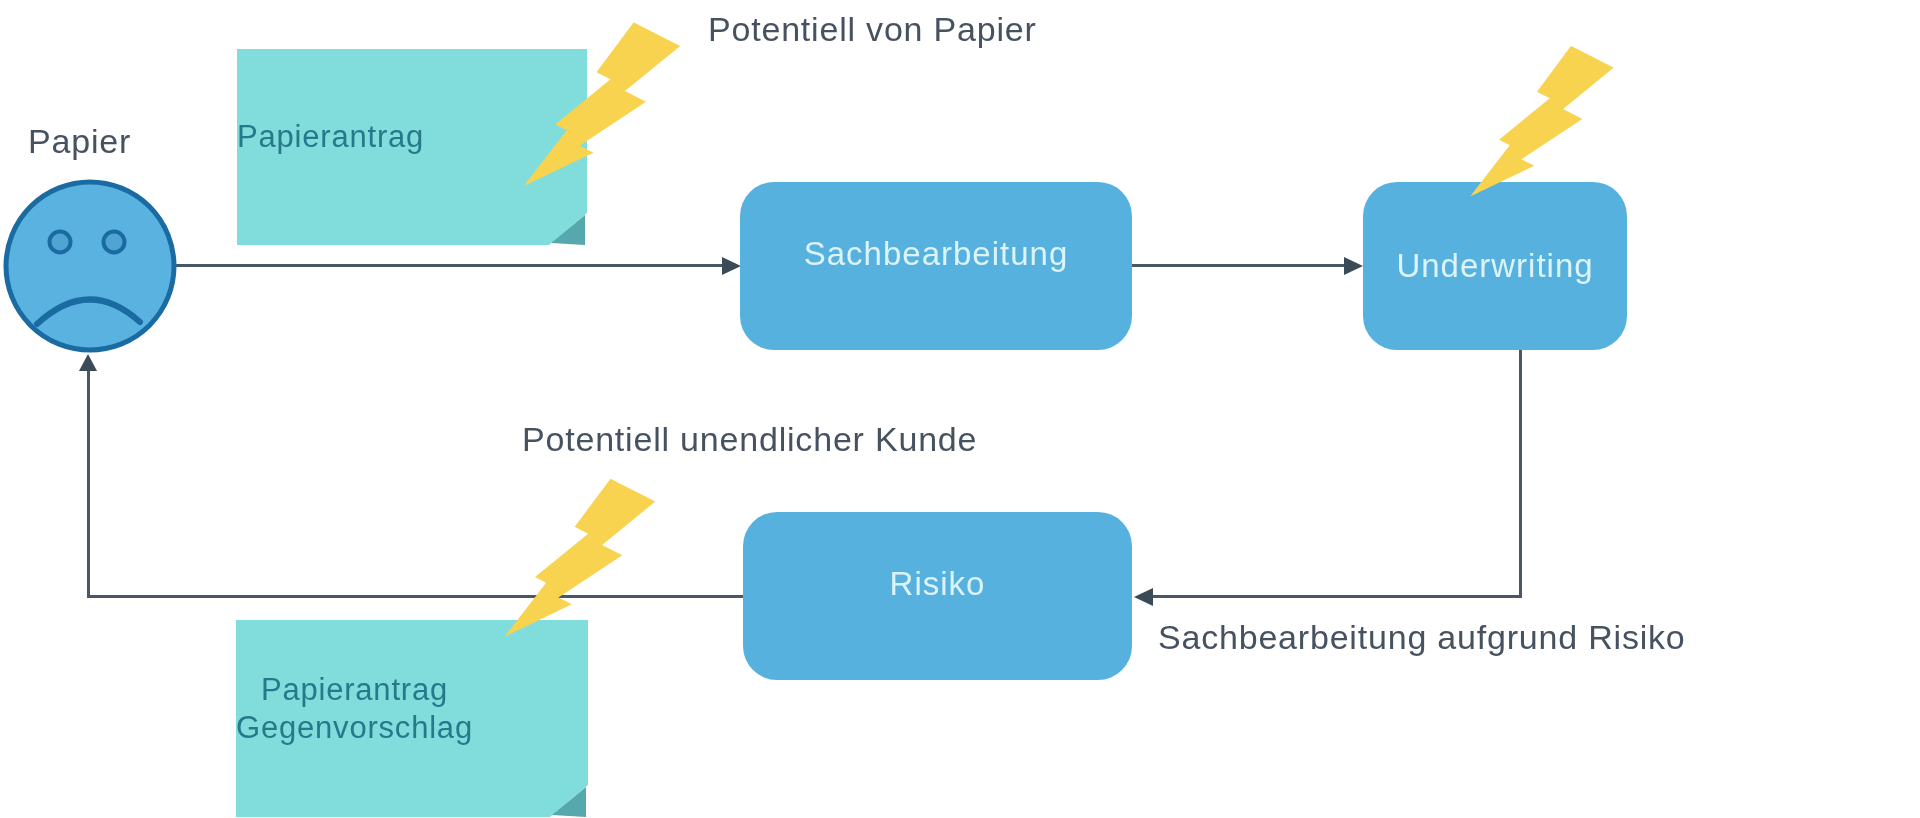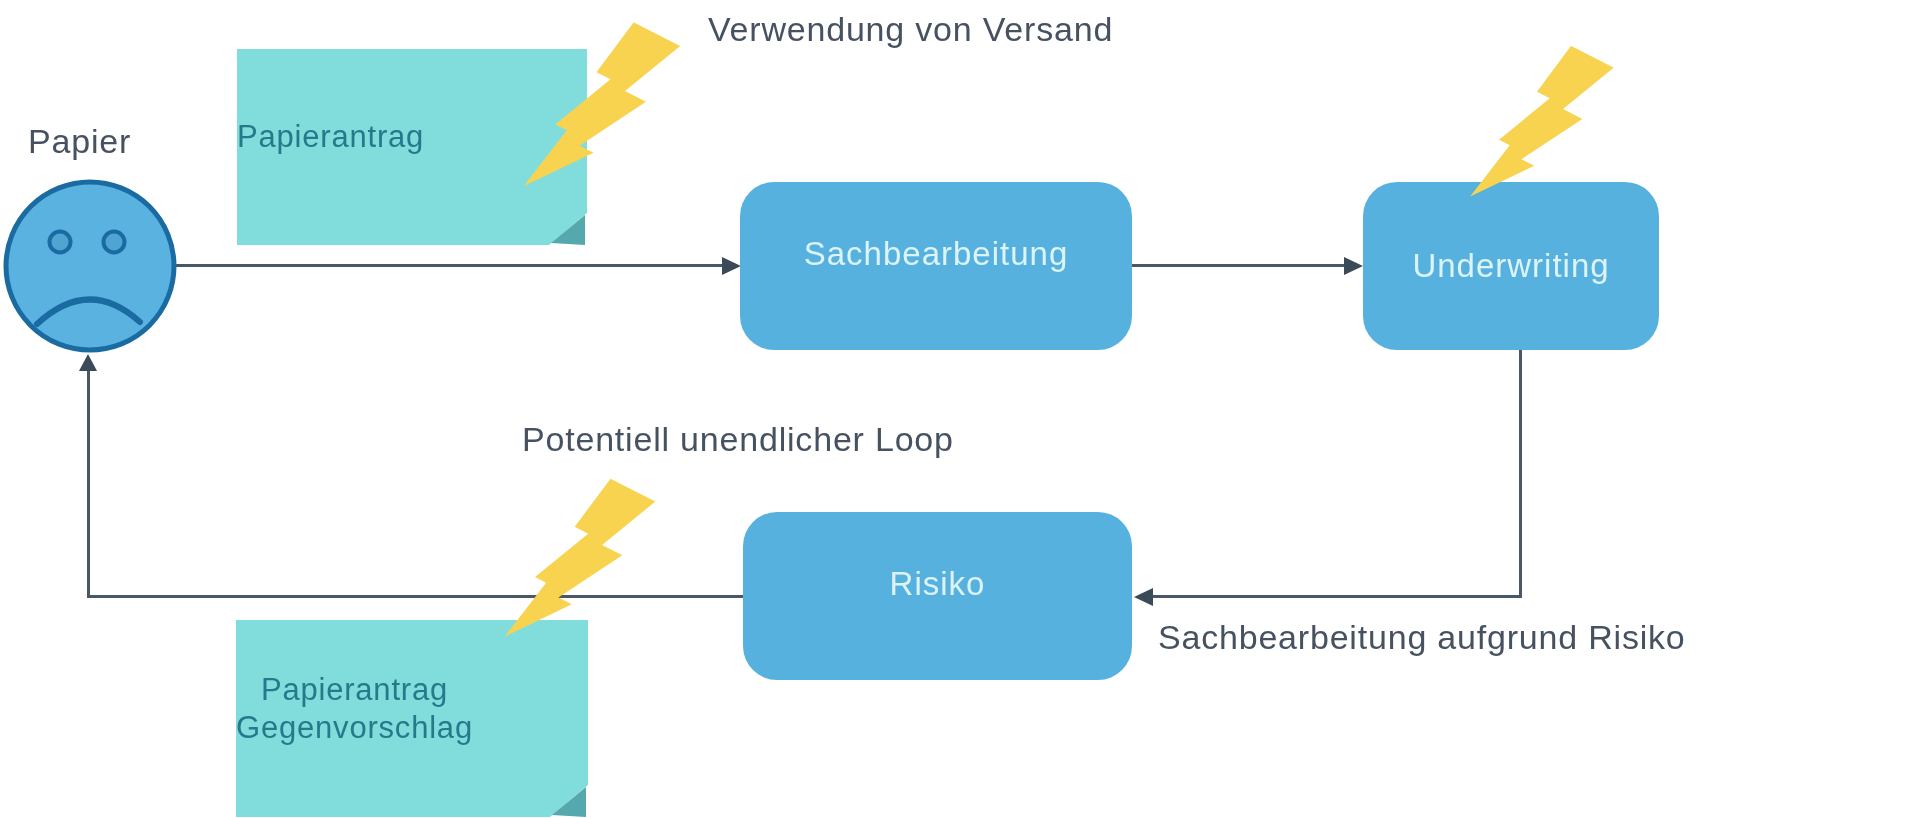--- a/index.html
+++ b/index.html
@@ -64,32 +64,32 @@
     </div>
   </div>
   <svg class="fold" style="left:550px;top:785px;" width="38" height="32" viewBox="0 0 38 32">
     <polygon points="36,2 2,30 36,32" fill="#55A9AE"></polygon>
   </svg>
 
   <div class="pbox" style="left:740px;top:182px;width:392px;height:168px;">
     <span class="pbox-label">Sachbearbeitung</span>
   </div>
 
-  <div class="pbox" style="left:1363px;top:182px;width:296px;height:168px;">
+  <div class="pbox" style="left:1363px;top:182px;width:264px;height:168px;">
     <span class="pbox-label" style="transform:translateY(0);">Underwriting</span>
   </div>
 
   <div class="pbox" style="left:743px;top:512px;width:389px;height:168px;">
     <span class="pbox-label">Risiko</span>
   </div>
 
-  <div class="label" style="left:708px;top:10px;">Verwendung von Versand</div>
+  <div class="label" style="left:708px;top:10px;">Potentiell von Papier</div>
 
 
-  <div class="label" style="left:522px;top:420px;">Potentiell unendlicher Loop</div>
+  <div class="label" style="left:522px;top:420px;">Potentiell unendlicher Kunde</div>
 
   <div class="label" style="left:1158px;top:618px;">Sachbearbeitung aufgrund Risiko</div>
 
   <div class="line" style="left:176px;top:264px;width:547px;height:3px;"></div>
   <div class="arrowhead ah-right" style="left:722px;top:257px;"></div>
 
   <div class="line" style="left:1132px;top:264px;width:214px;height:3px;"></div>
   <div class="arrowhead ah-right" style="left:1344px;top:257px;"></div>
 
   <div class="line" style="left:1519px;top:350px;width:3px;height:248px;"></div>

